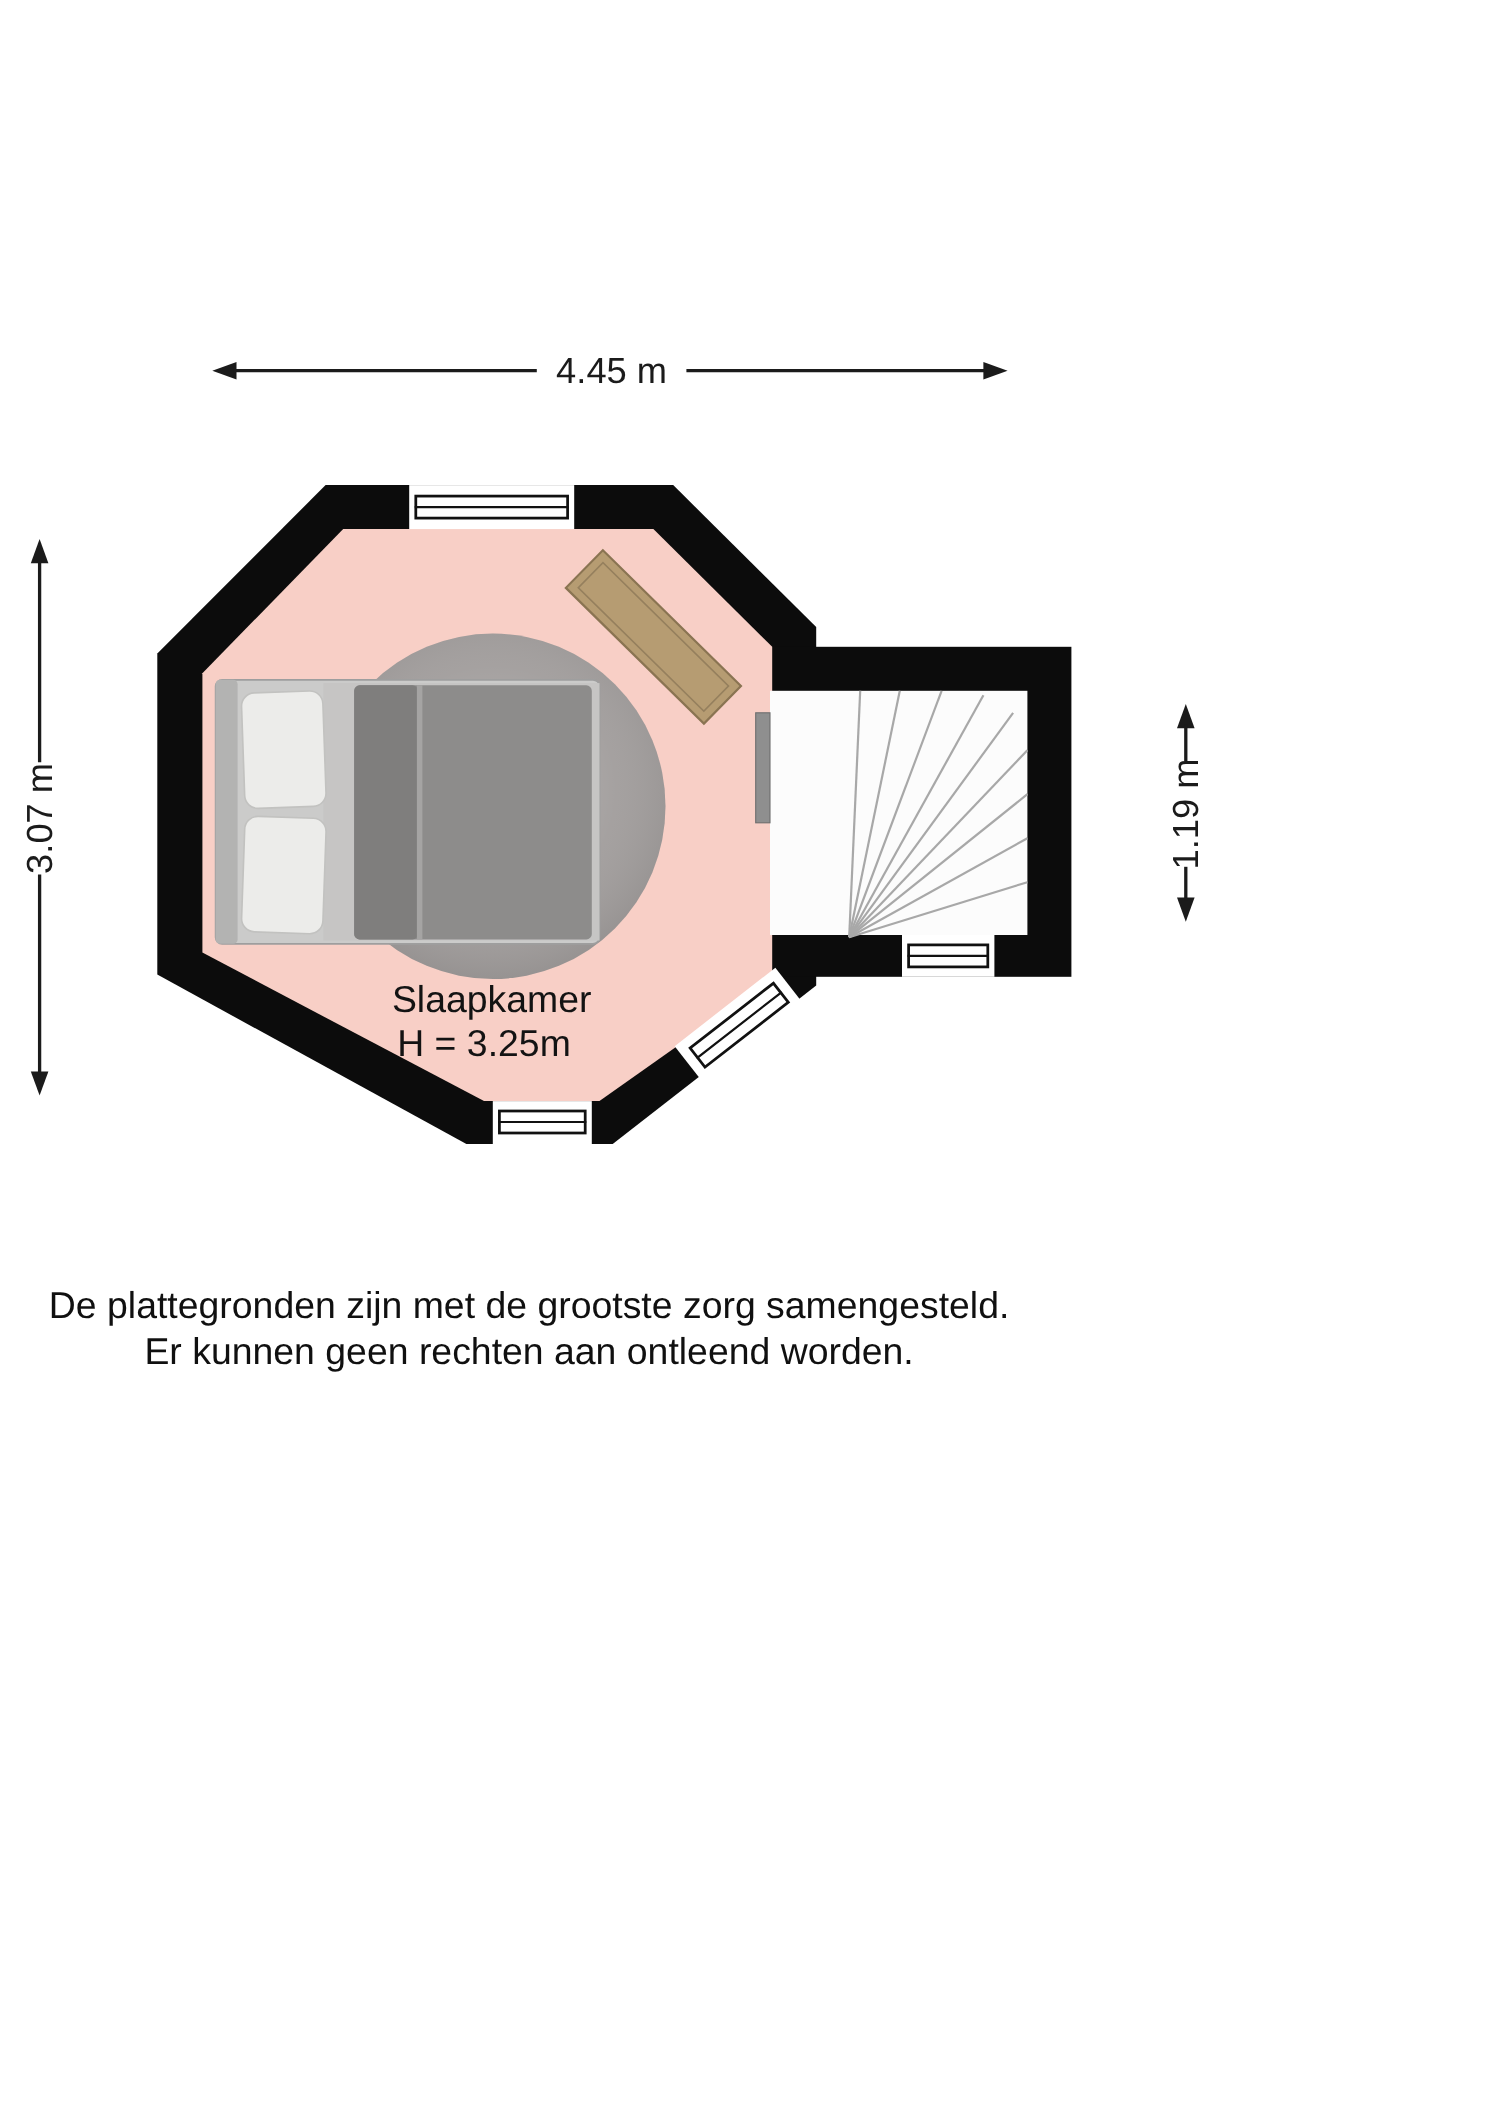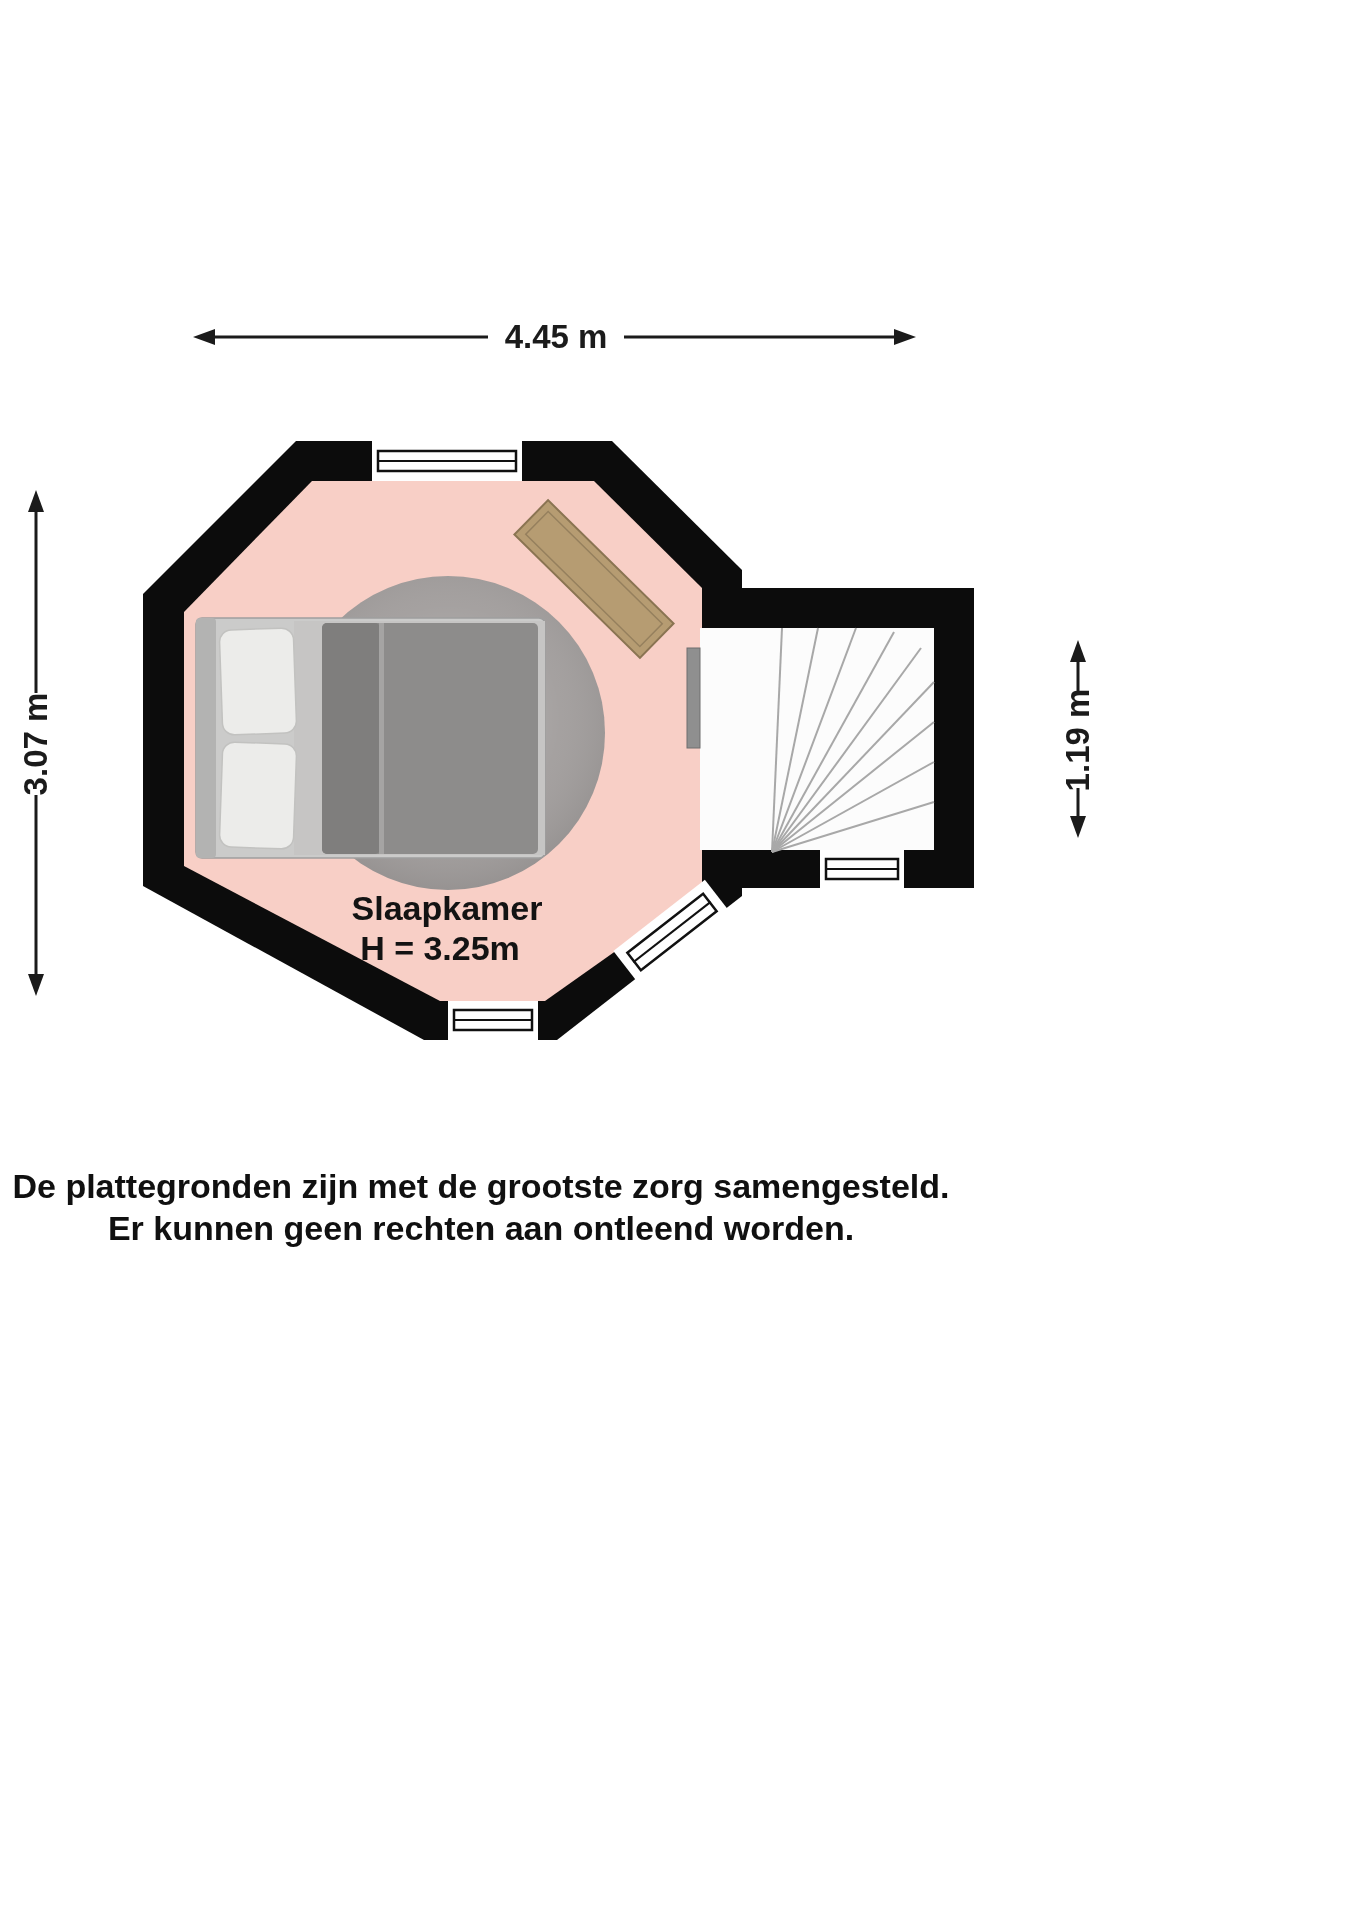--- a/index.html
+++ b/index.html
@@ -2,21 +2,20 @@
 <html><head>
 <meta charset="utf-8">
 <style>
   html,body { margin:0; padding:0; background:#ffffff; }
   .canvas {
     position:relative;
     width:1358px; height:1809px;
     background:#ffffff;
     overflow:hidden;
     font-family:"Liberation Sans","DejaVu Sans",sans-serif;
-    font-weight:bold;
   }
   svg { position:absolute; left:0; top:0; display:block; }
   .dim-label   { font-size:33px; fill:#1b1b1b; }
   .room-label  { font-size:34px; fill:#131313; }
   .disclaimer-line { font-size:34px; fill:#101010; }
 </style>
 </head>
 <body>
 
 <div class="canvas">

